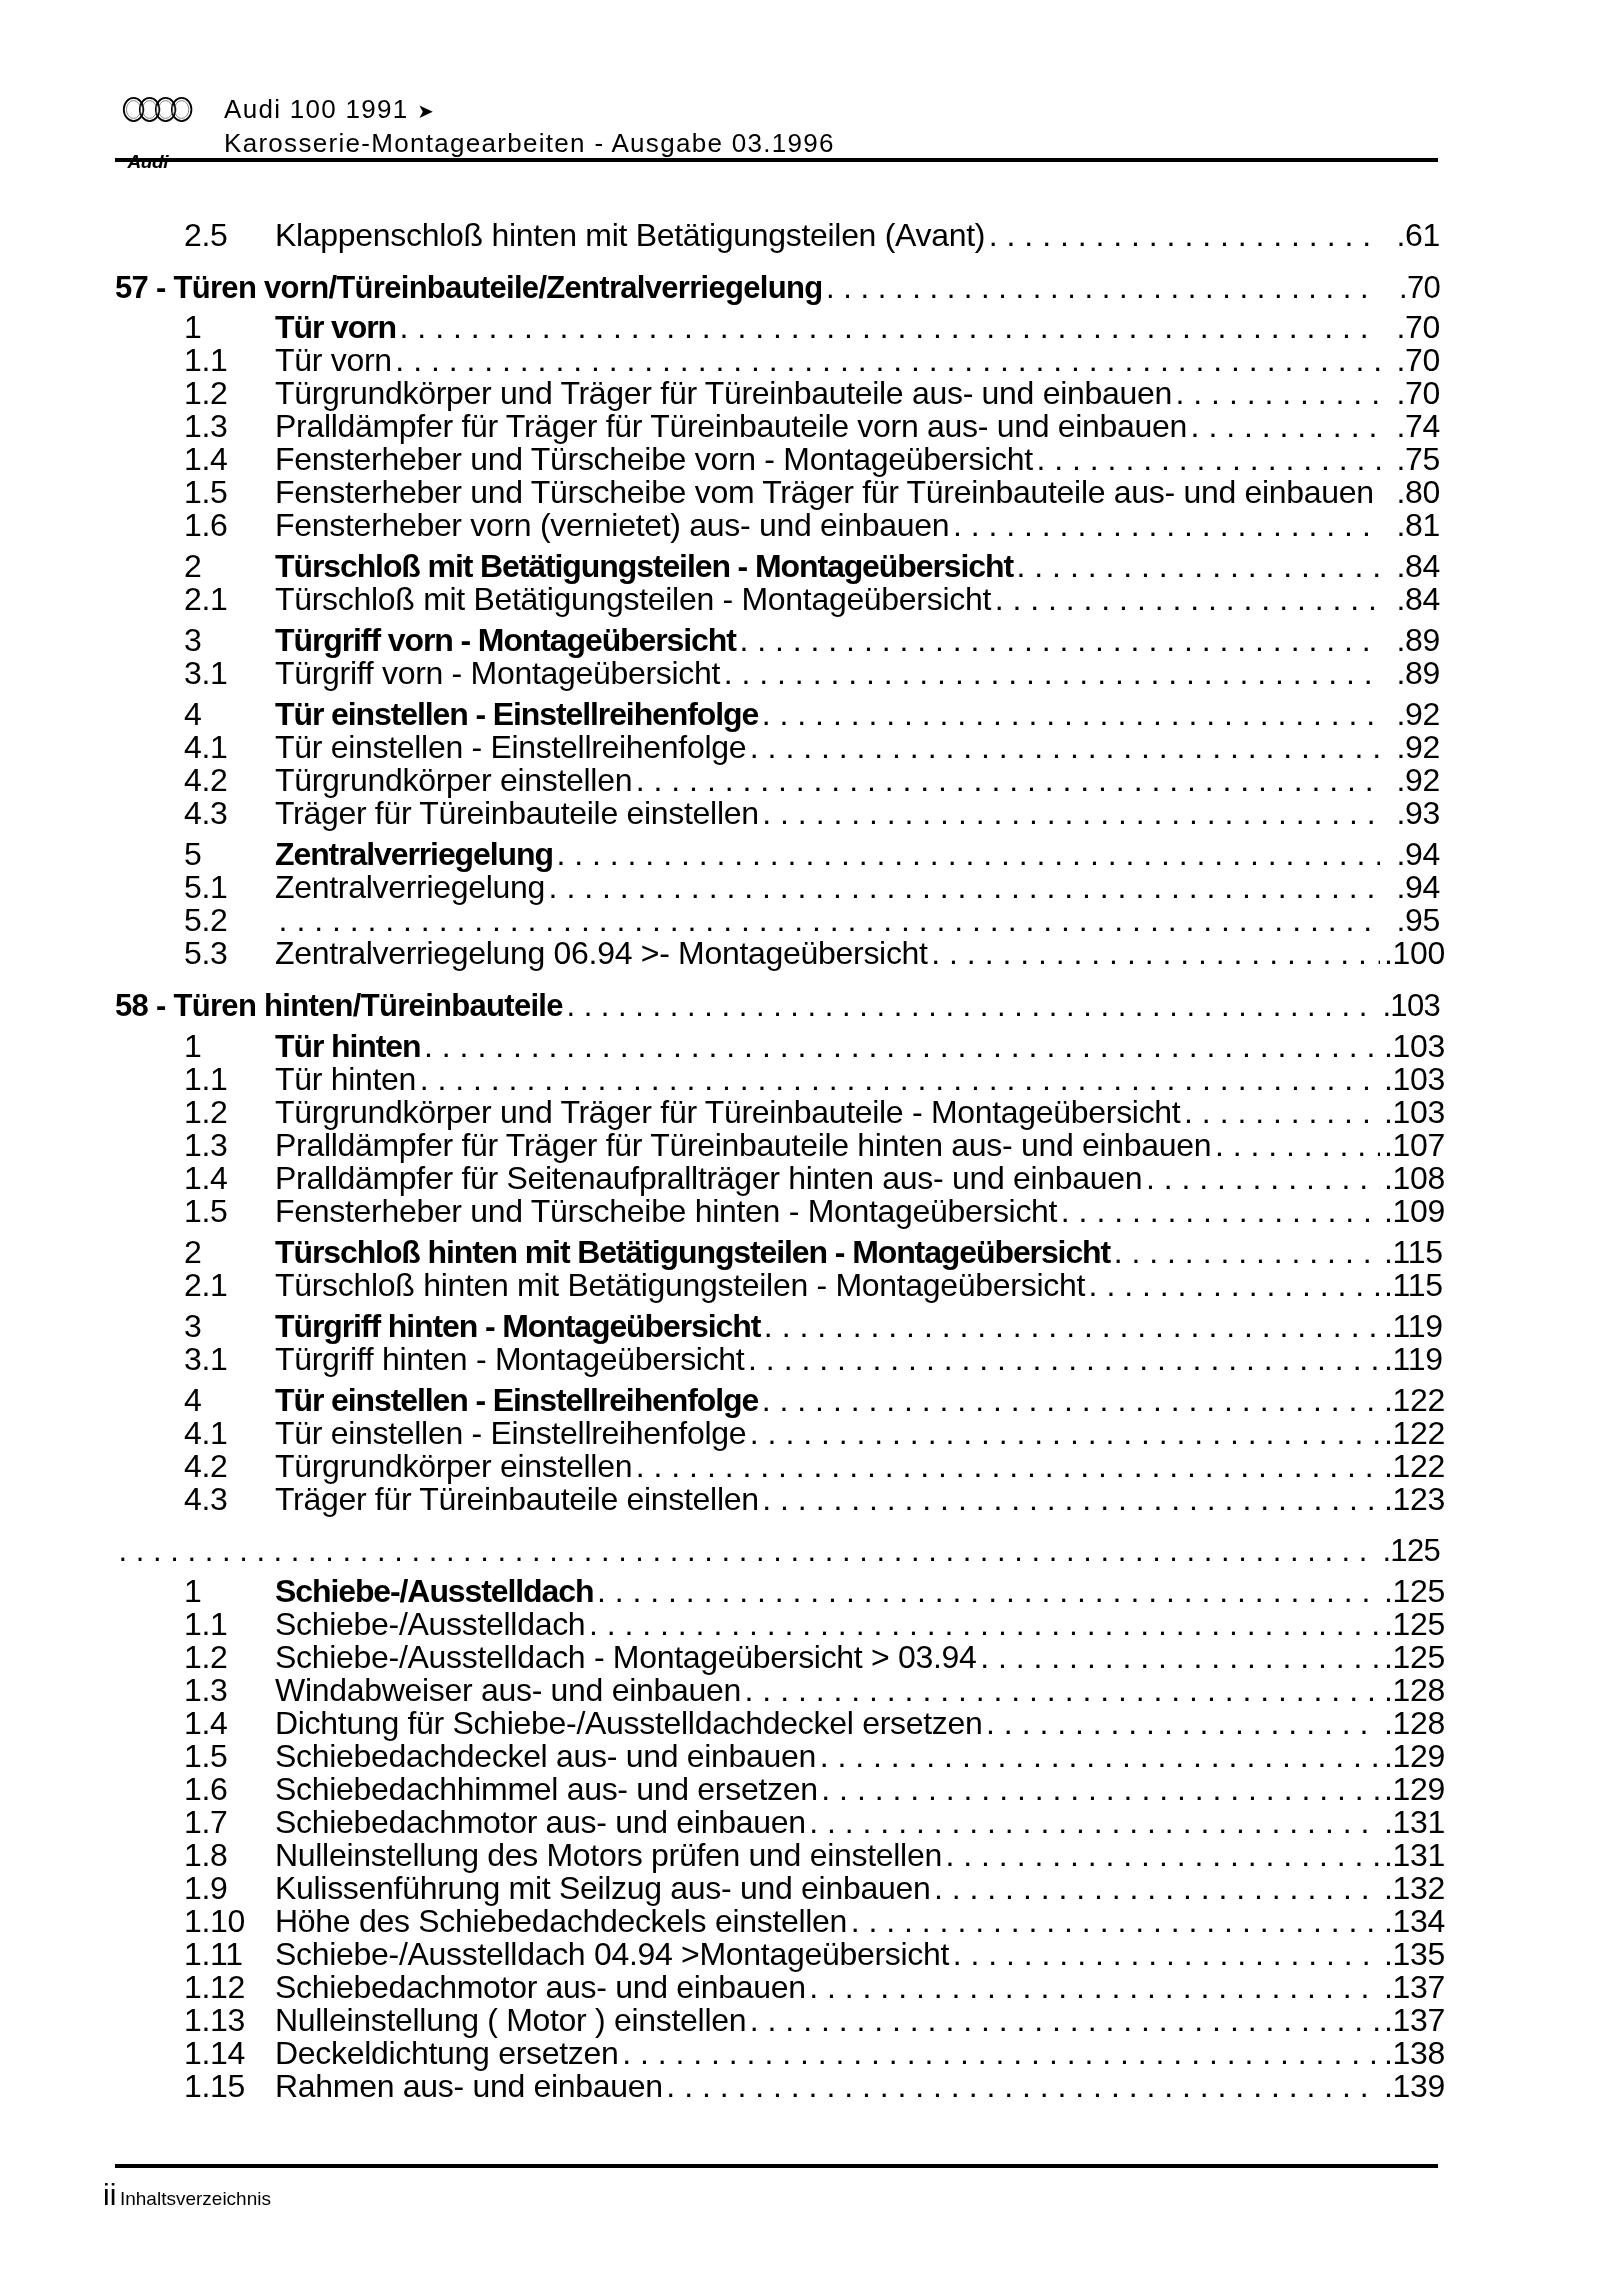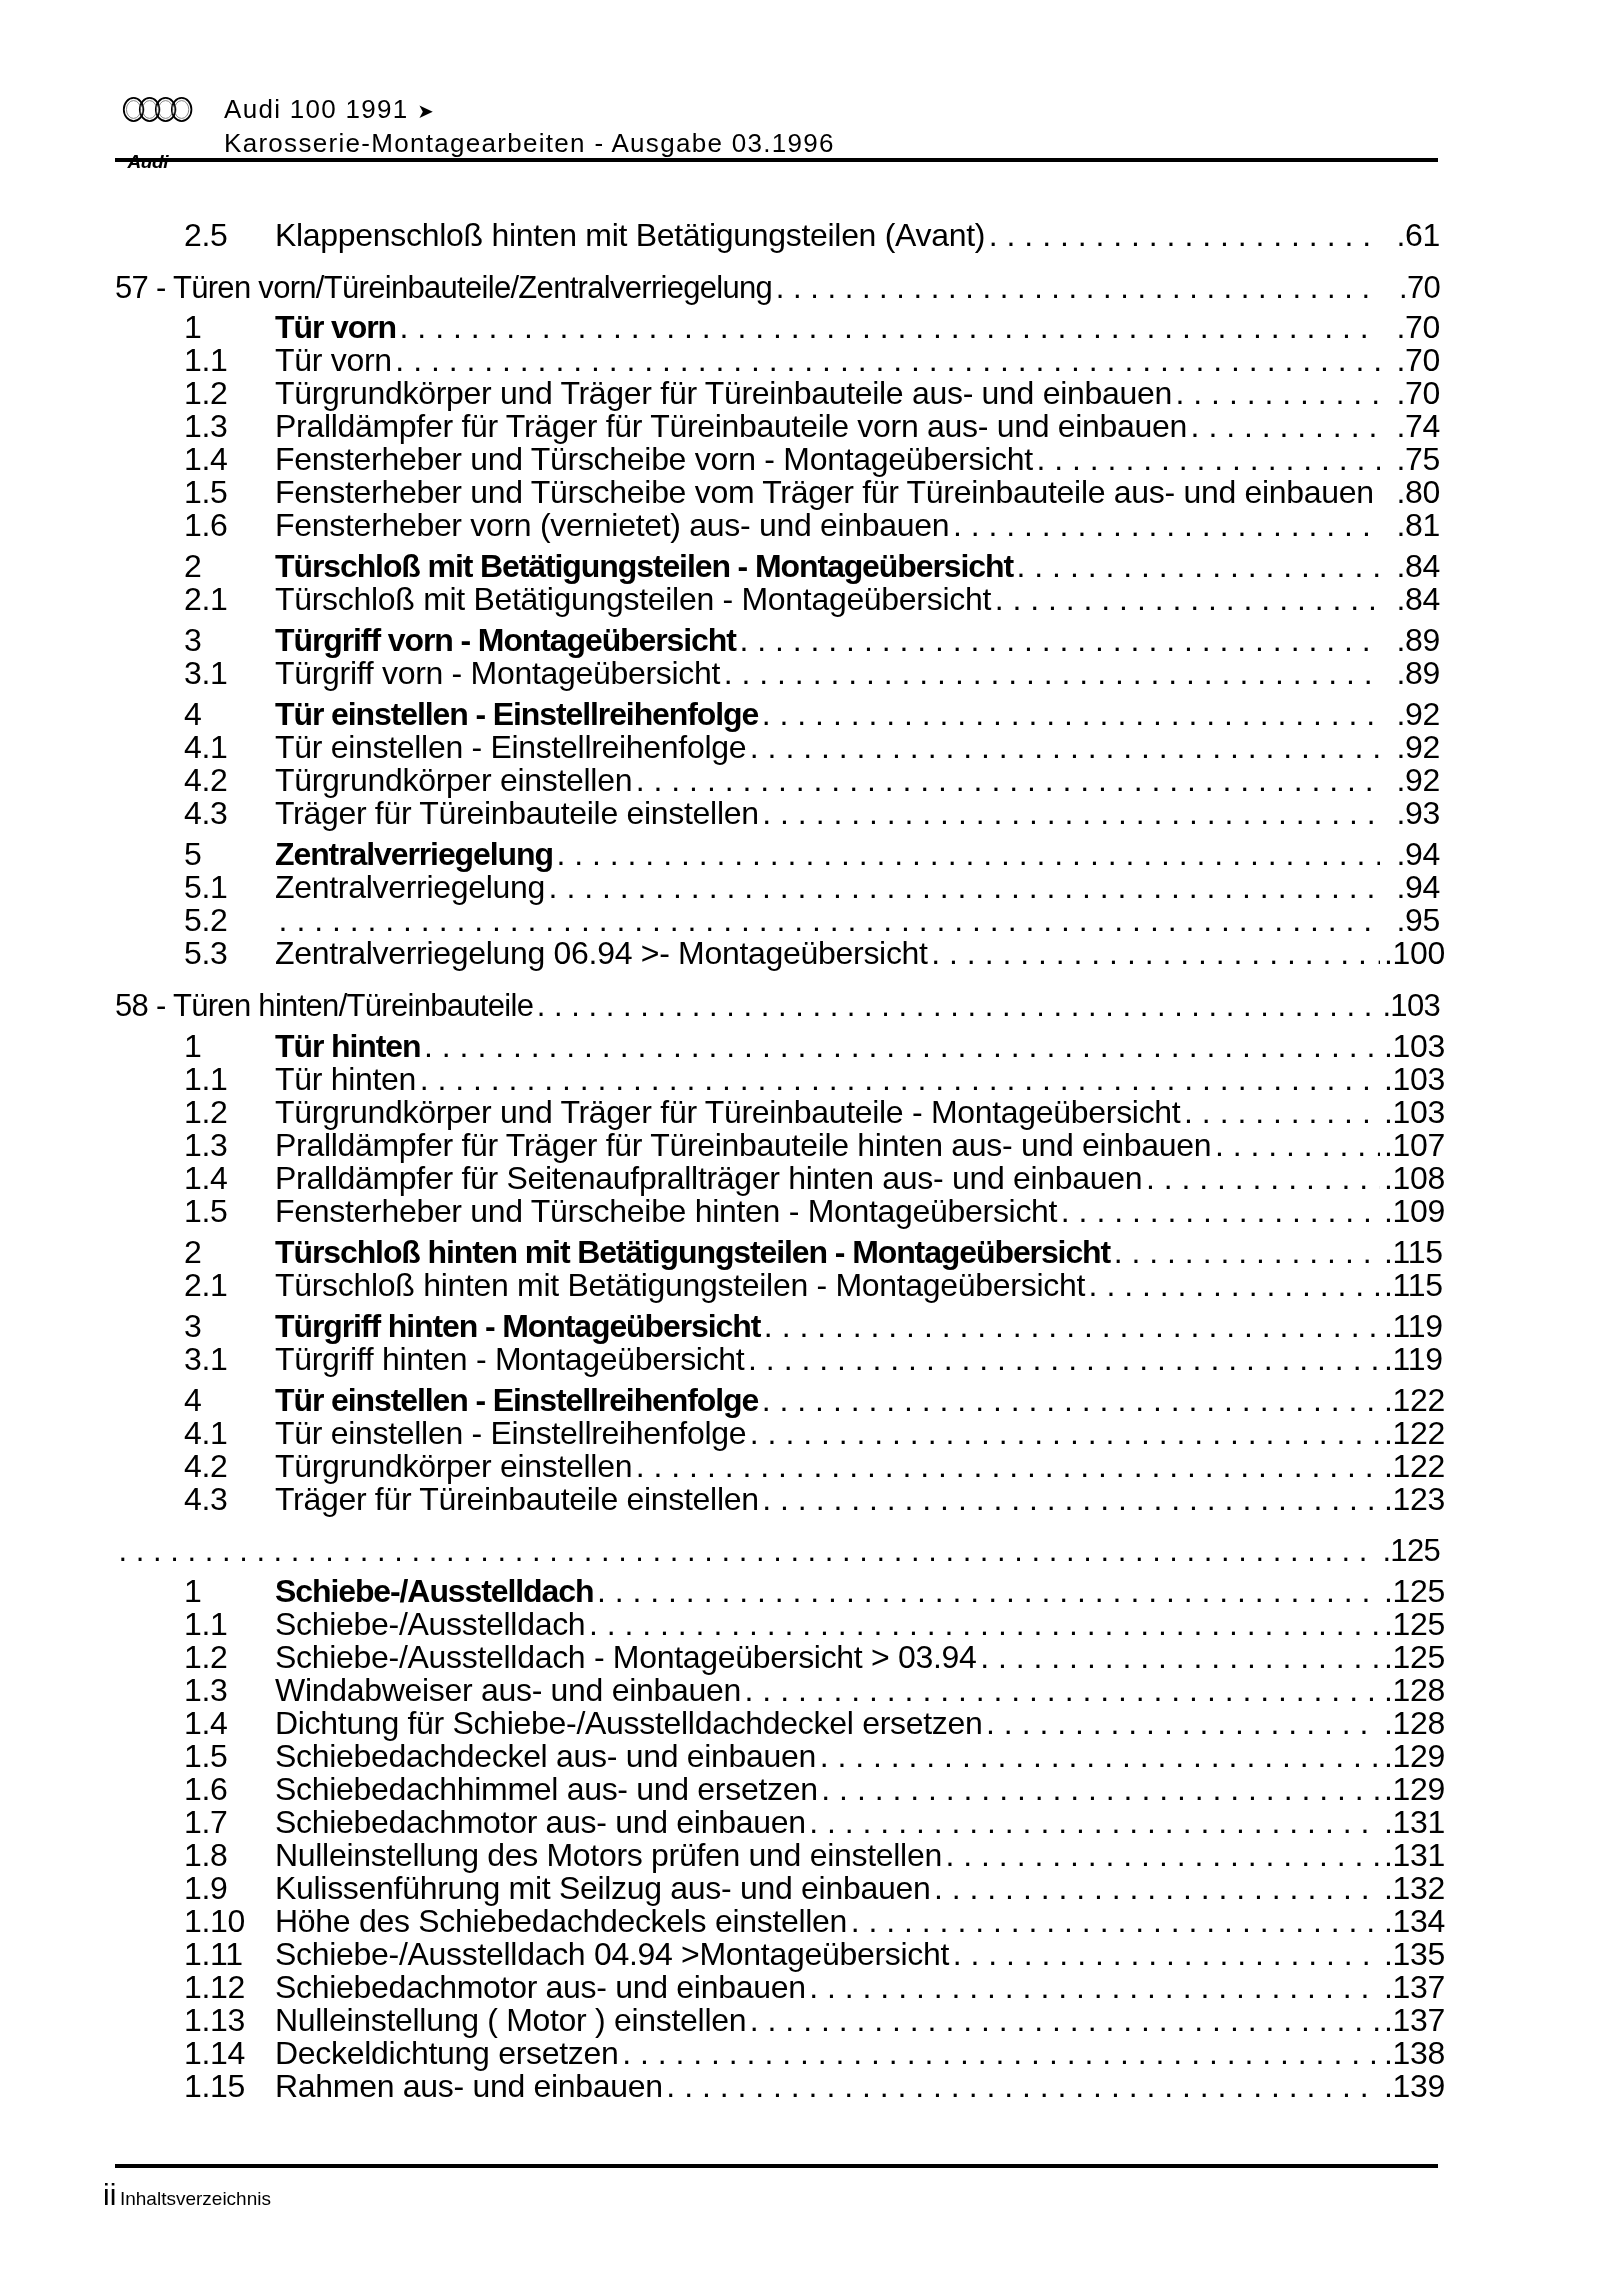--- a/index.html
+++ b/index.html
@@ -6,21 +6,21 @@
   body { width:1620px; height:2293px; position:relative; overflow:hidden; color:#000; font-family:"Liberation Sans", sans-serif; }
   .header { position:absolute; left:115px; top:90px; width:1323px; }
   .logo-rings { position:absolute; left:7.2px; top:5.4px; width:73px; height:29px; }
   .logo-word { position:absolute; left:12.5px; top:61px; font-size:19px; font-weight:bold; letter-spacing:-0.4px;font-style:italic; }
   .h-line1 { position:absolute; left:109px; top:3.6px; font-size:26px; letter-spacing:1.3px; white-space:nowrap;text-align:right; }
   .h-line2 { position:absolute; left:109px; top:38px; font-size:26px; letter-spacing:1.3px; white-space:nowrap;text-align:center; }
   .h-rule { position:absolute; left:0; top:68px; width:1323px; height:3.6px; background:#000; }
 
   .toc { position:absolute; left:115px; top:219px; width:1325px; }
   .sec-title { display:flex; align-items:baseline; font-size:31px; height:45px; line-height:45px; margin-top:12.5px; margin-bottom:1.8px; letter-spacing:-0.7px; }
-  .sec-title .t { white-space:nowrap; }
+  .sec-title .t { white-space:nowrap;font-weight:bold; }
   .row { display:flex; align-items:baseline; height:33px; line-height:33px; font-size:32px; letter-spacing:-0.3px; }
   .row .num { width:91px; padding-left:69px; flex:none; }
   .row .t { white-space:nowrap; }
   .row.bold .t { font-weight:bold; letter-spacing:-1.1px; }
   .row.bold .num { font-weight:normal; }
   .row.gap { margin-top:8px; }
   .dots { flex:1; overflow:hidden; white-space:nowrap; margin:0 3.6px; letter-spacing:2.9px; }
   .dots::before { content:". . . . . . . . . . . . . . . . . . . . . . . . . . . . . . . . . . . . . . . . . . . . . . . . . . . . . . . . . . . . . . . . . . . . . . . . . . . . . . . . . . . . . . . . . . . . . . . . . . . . . . . . . . . . . . . . . . . . . . . . . . . . . . . . . . . . . . . . . . . . . . . . . . . . . . . . . . . . . . . . . . . . . . . . . . . . . . . ."; letter-spacing:0px; }
   .pg { flex:none; text-align:right; }
   .row .pg { width:56px; }

